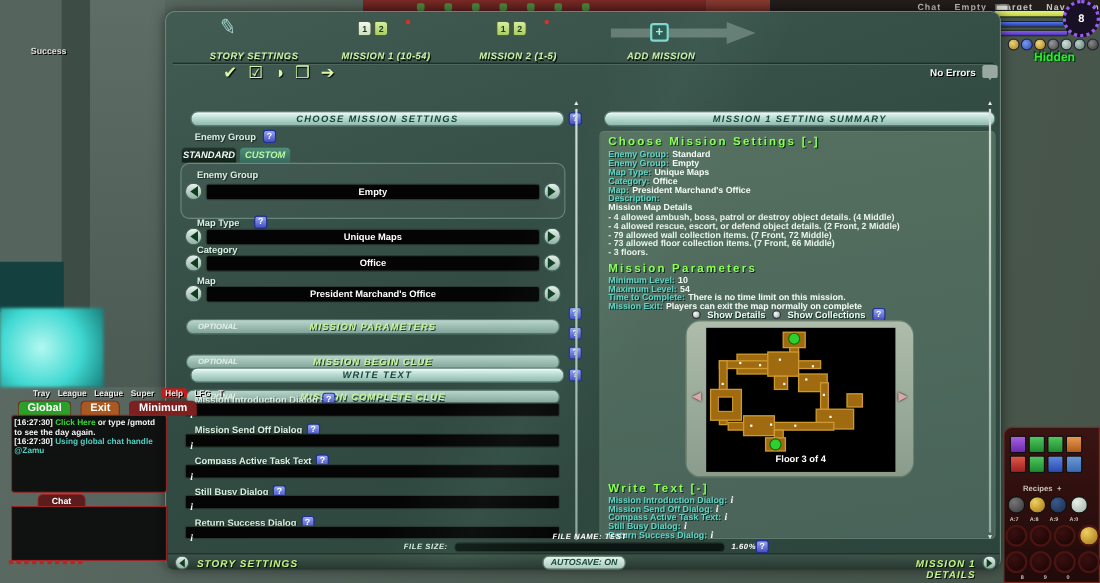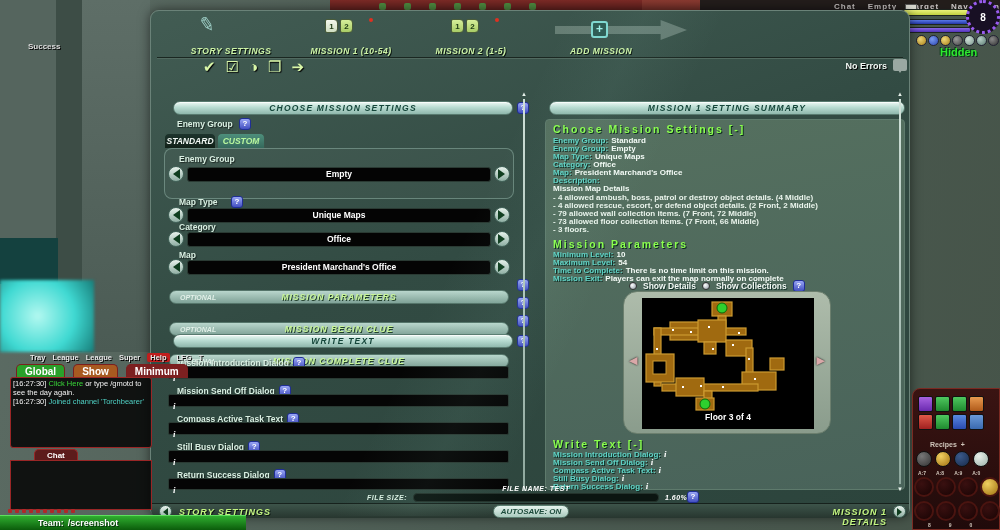--- a/index.html
+++ b/index.html
@@ -80,21 +80,21 @@
 .fbar{background:#0b1511;border:1px solid #24332c;border-radius:4px;height:9px}
 .navstrip{left:0;top:492px;width:758px;height:15px;background:linear-gradient(#3d544a,#27362f);border-top:1px solid #16211c;border-radius:0 0 8px 8px}
 .navlbl{color:#c3f581;font-weight:bold;font-style:italic;font-size:9px;letter-spacing:1px;text-shadow:1px 1px 0 #0a140f}
 .autosave{left:342px;top:494px;width:76px;height:13px;background:linear-gradient(#e6f4ee,#a9c9bd);border:1px solid #5c7f71;border-radius:8px;color:#1b4a3a;font-weight:bold;font-style:italic;font-size:8px;display:flex;align-items:center;justify-content:center}
 
 .ctabs{left:30px;top:353px;display:flex;gap:7px;color:#e8e8e8;font-size:7.5px;font-weight:bold;text-shadow:1px 1px 0 #000;z-index:6}
 .redtab{background:#c01d1d;padding:0 3px;border-radius:2px}
 .chtab{font-size:10px;font-weight:bold;color:#fff;border-radius:5px 5px 0 0;padding:1px 8px;border:1px solid #7a1f1f;border-bottom:none}
 .chG{background:#2aa02a}.chH{background:#a85a20}.chC{background:#7c2020}
 .cbox{left:10px;top:377px;width:142px;height:71px;background:rgba(3,3,3,.85);border:1px solid #992626;border-radius:3px;padding:2px;overflow:hidden;z-index:6}
-.cmsg{font-size:7.5px;line-height:8.8px;font-weight:normal}
+.cmsg{font-size:7.5px;line-height:8.8px;font-weight:bold}
 .ct{color:#f2f2f2}.clink{color:#39d839}.cteal{color:#4fd0c4}
 .chattab2{left:34px;top:449px;background:#5c1c1c;border:1px solid #992626;border-bottom:none;border-radius:5px 5px 0 0;color:#fff;font-size:8px;font-weight:bold;padding:1px 12px;z-index:6}
 .inputbox{left:10px;top:460px;width:142px;height:50px;background:rgba(3,3,3,.85);border:1px solid #992626;z-index:6}
 .emotes{left:8px;top:509px;display:flex;gap:3px;z-index:6}
 .emote{width:4px;height:4px;background:#b02828;border-radius:1px}
 .teambar{left:0;top:515px;width:246px;height:15px;background:linear-gradient(#2fae2f,#0b5c0b);border-top:1px solid #5ee05e;display:flex;align-items:center;gap:4px;padding-left:38px;z-index:6}
 .teamlbl{color:#fff;font-weight:bold;font-size:9px;text-shadow:1px 1px 0 #04300a}
 
 .trayp{left:912px;top:388px;width:88px;height:142px;background:linear-gradient(#3a1412,#200a0a);border:1px solid #7a2a22;border-radius:8px 0 0 0}
 .tile{width:15px;height:16px;border:1px solid #111;border-radius:2px}
@@ -427,45 +427,41 @@
     <span>Tray</span>
     <span>League</span>
     <span>League</span>
     <span>Super</span>
     <span class="redtab">Help</span>
     <span>LFG</span>
     <span>T</span>
   </div>
   <div class="a f" style="left:16px;top:364px;gap:8px;z-index:6">
     <span class="chtab chG">Global</span>
-    <span class="chtab chH">Show</span>
+    <span class="chtab chH">Exit</span>
     <span class="chtab chC">Minimum</span>
   </div>
   <div class="a cbox">
     <div class="cmsg"><span class="ct">[16:27:30]</span> <span class="clink">Click Here</span> <span class="ct">or type /gmotd to see the day again.</span></div>
-    <div class="cmsg"><span class="ct">[16:27:30]</span> <span class="cteal">Joined channel 'Torchbearer'</span></div>
+    <div class="cmsg"><span class="ct">[16:27:30]</span> <span class="cteal">Using global chat handle @Zamu</span></div>
 
   </div>
   <div class="a chattab2">Chat</div>
   <div class="a inputbox"></div>
   <div class="a emotes">
     <span class="emote"></span>
       <span class="emote"></span>
       <span class="emote"></span>
       <span class="emote"></span>
       <span class="emote"></span>
       <span class="emote"></span>
       <span class="emote"></span>
       <span class="emote"></span>
       <span class="emote"></span>
       <span class="emote"></span>
-  </div>
-  <div class="a teambar">
-    <span class="teamlbl">Team:</span>
-    <span class="teamlbl">/screenshot</span>
   </div>
 
   <div class="a trayp"></div>
   <div class="a" style="left:918px;top:396px;display:grid;grid-template-columns:repeat(4,15px);gap:2px">
     <div class="tile" style="background:linear-gradient(#a862e0,#6a2ab0)"></div>
     <div class="tile" style="background:linear-gradient(#4fc85f,#1f8a2f)"></div>
     <div class="tile" style="background:linear-gradient(#4fc85f,#1f8a2f)"></div>
     <div class="tile" style="background:linear-gradient(#e89a50,#b05a1a)"></div>
     <div class="tile" style="background:linear-gradient(#e05848,#a02020)"></div>
     <div class="tile" style="background:linear-gradient(#4fc85f,#1f8a2f)"></div>

